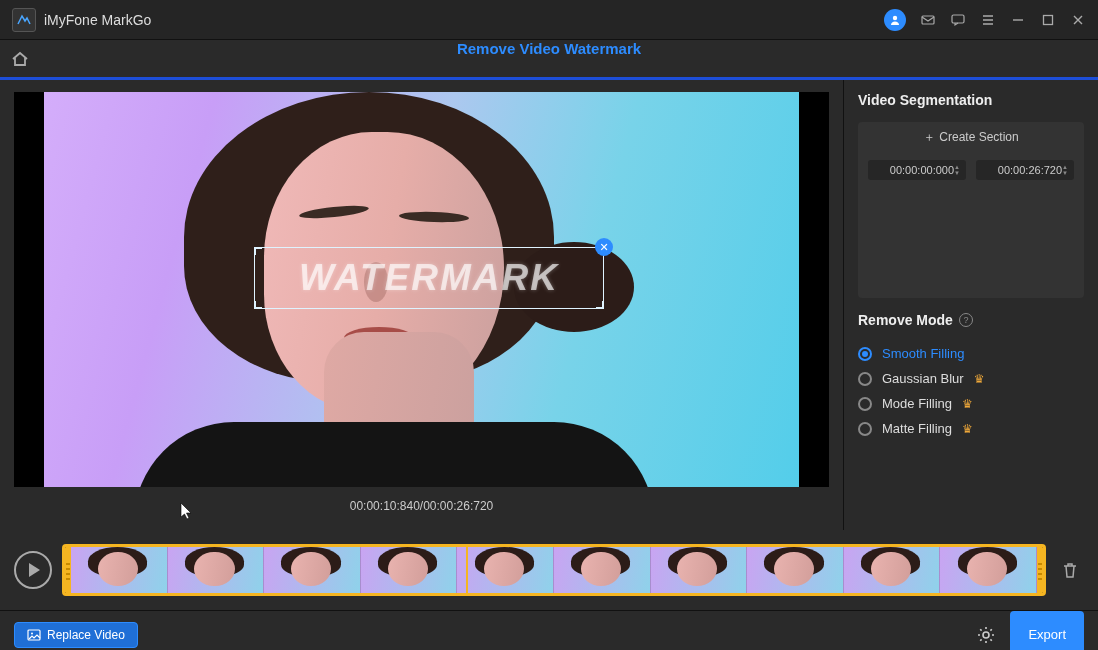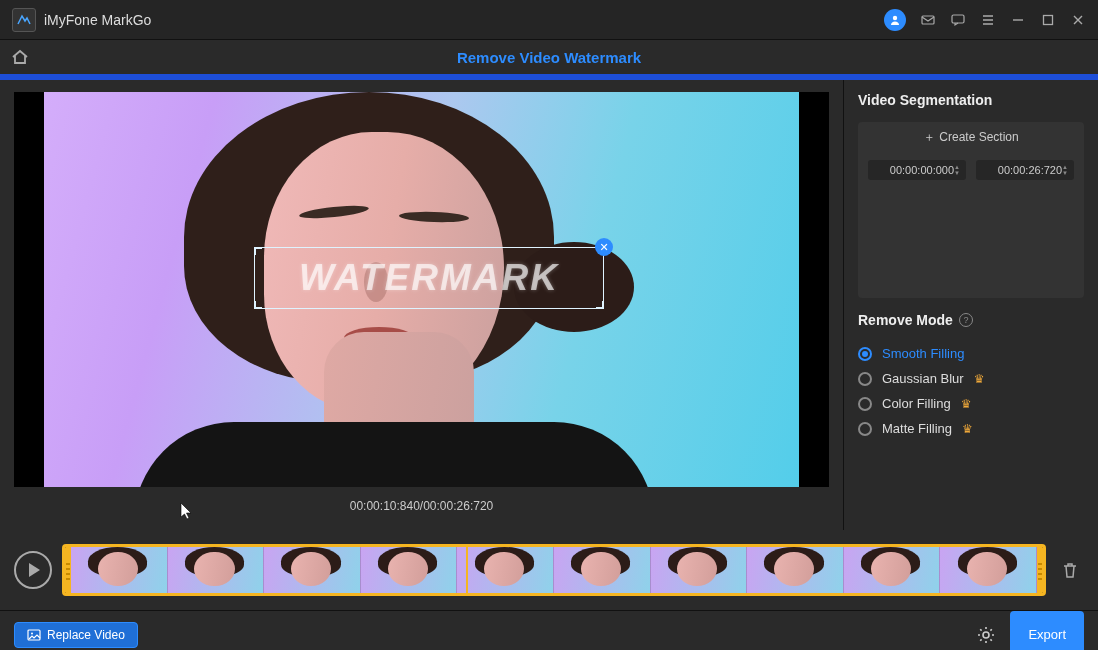--- a/index.html
+++ b/index.html
@@ -8,21 +8,21 @@
   
   .titlebar { height: 40px; background: #252525; display: flex; align-items: center; padding: 0 12px; justify-content: space-between; border-bottom: 1px solid #111; }
   .titlebar-left { display: flex; align-items: center; gap: 8px; }
   .logo-box { width: 24px; height: 24px; background: #333; border: 1px solid #555; border-radius: 3px; display:flex; align-items:center; justify-content:center; }
   .app-title { font-size: 14px; color: #ddd; }
   .titlebar-right { display: flex; align-items: center; gap: 14px; }
   .user-circle { width: 22px; height: 22px; border-radius: 50%; background: #2d8cff; display:flex; align-items:center; justify-content:center; }
   .win-icon { width: 16px; height: 16px; display:flex; align-items:center; justify-content:center; color: #aaa; cursor:pointer; }
 
   
-  .header-row { height: 40px; display:flex; align-items:center; position: relative; border-bottom: 6px solid #1d4ed8; }
+  .header-row { height: 40px; display:flex; position: relative; border-bottom: 3px solid #1d4ed8; }
   .home-btn { width: 40px; display:flex; justify-content:center; align-items:center; color:#aaa; cursor:pointer; }
   .page-title { position:absolute; left:50%; transform:translateX(-50%); color:#2d8cff; font-weight:600; font-size:15px; }
 
   
   .main { display:flex; height: calc(650px - 40px - 40px - 80px - 40px); }
   .preview-pane { flex:1; display:flex; flex-direction:column; padding: 12px 14px 0 14px; }
   .preview-frame { background:#000; height: 395px; position: relative; overflow:hidden; }
 
   
   .scene { position:absolute; inset:0; background:
@@ -221,21 +221,21 @@
           <div class="radio selected"></div>
           <span class="mode-label">Smooth Filling</span>
         </div>
         <div class="mode">
           <div class="radio"></div>
           <span class="mode-label">Gaussian Blur</span>
           <span class="crown">♛</span>
         </div>
         <div class="mode">
           <div class="radio"></div>
-          <span class="mode-label">Color Filling</span>
+          <span class="mode-label">Mode Filling</span>
           <span class="crown">♛</span>
         </div>
         <div class="mode">
           <div class="radio"></div>
           <span class="mode-label">Matte Filling</span>
           <span class="crown">♛</span>
         </div>
       </div>
   </div>
 </div>

